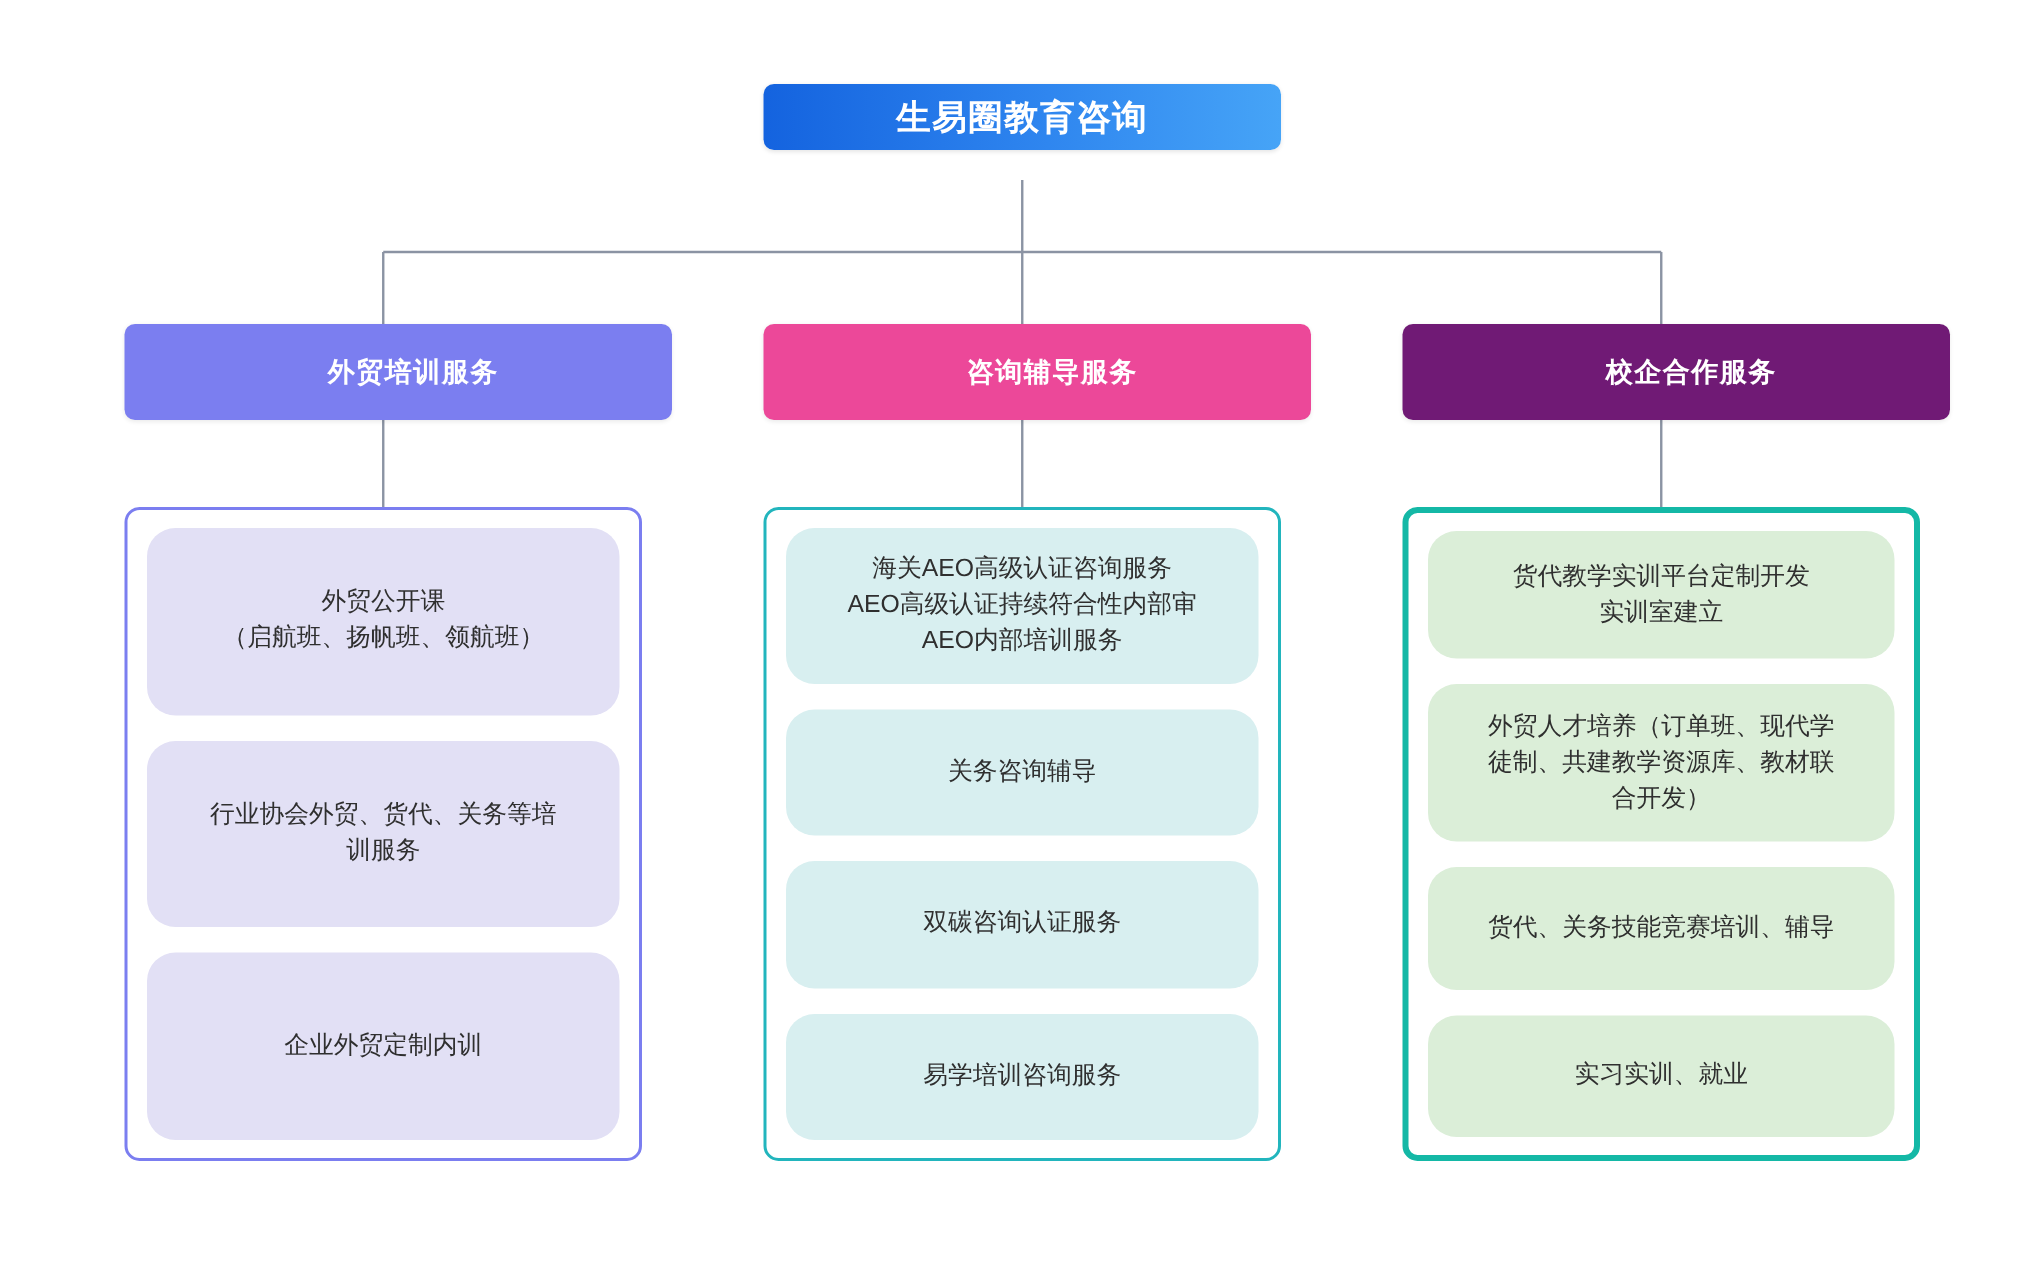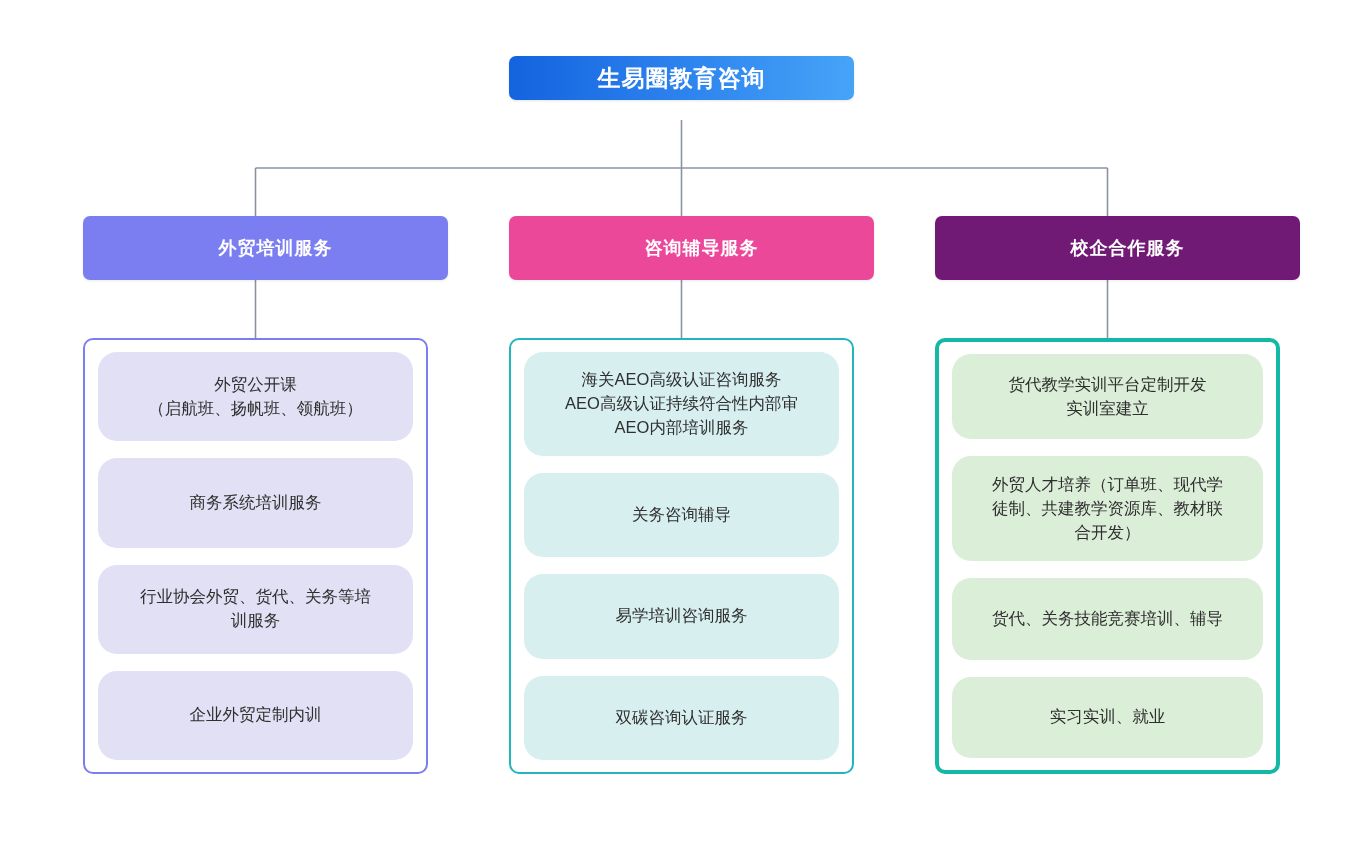--- a/index.html
+++ b/index.html
@@ -137,34 +137,33 @@
     <line x1="681.5" y1="280" x2="681.5" y2="338" stroke="#8b93a3" stroke-width="1.6"></line>
     <line x1="1107.5" y1="280" x2="1107.5" y2="338" stroke="#8b93a3" stroke-width="1.6"></line>
   </svg>
 
   <div class="root-node">生易圈教育咨询</div>
 
   <div class="col-header c0">外贸培训服务</div>
   <div class="col-box c0">
     <div class="item">外贸公开课
 （启航班、扬帆班、领航班）</div>
-    <div class="item">商务系统培训服务</div>
     <div class="item">行业协会外贸、货代、关务等培
 训服务</div>
     <div class="item">企业外贸定制内训</div>
   </div>
 
   <div class="col-header c1">咨询辅导服务</div>
   <div class="col-box c1">
     <div class="item">海关AEO高级认证咨询服务
 AEO高级认证持续符合性内部审
 AEO内部培训服务</div>
     <div class="item">关务咨询辅导</div>
+    <div class="item">双碳咨询认证服务</div>
     <div class="item">易学培训咨询服务</div>
-    <div class="item">双碳咨询认证服务</div>
   </div>
 
   <div class="col-header c2">校企合作服务</div>
   <div class="col-box c2">
     <div class="item">货代教学实训平台定制开发
 实训室建立</div>
     <div class="item">外贸人才培养（订单班、现代学
 徒制、共建教学资源库、教材联
 合开发）</div>
     <div class="item">货代、关务技能竞赛培训、辅导</div>

